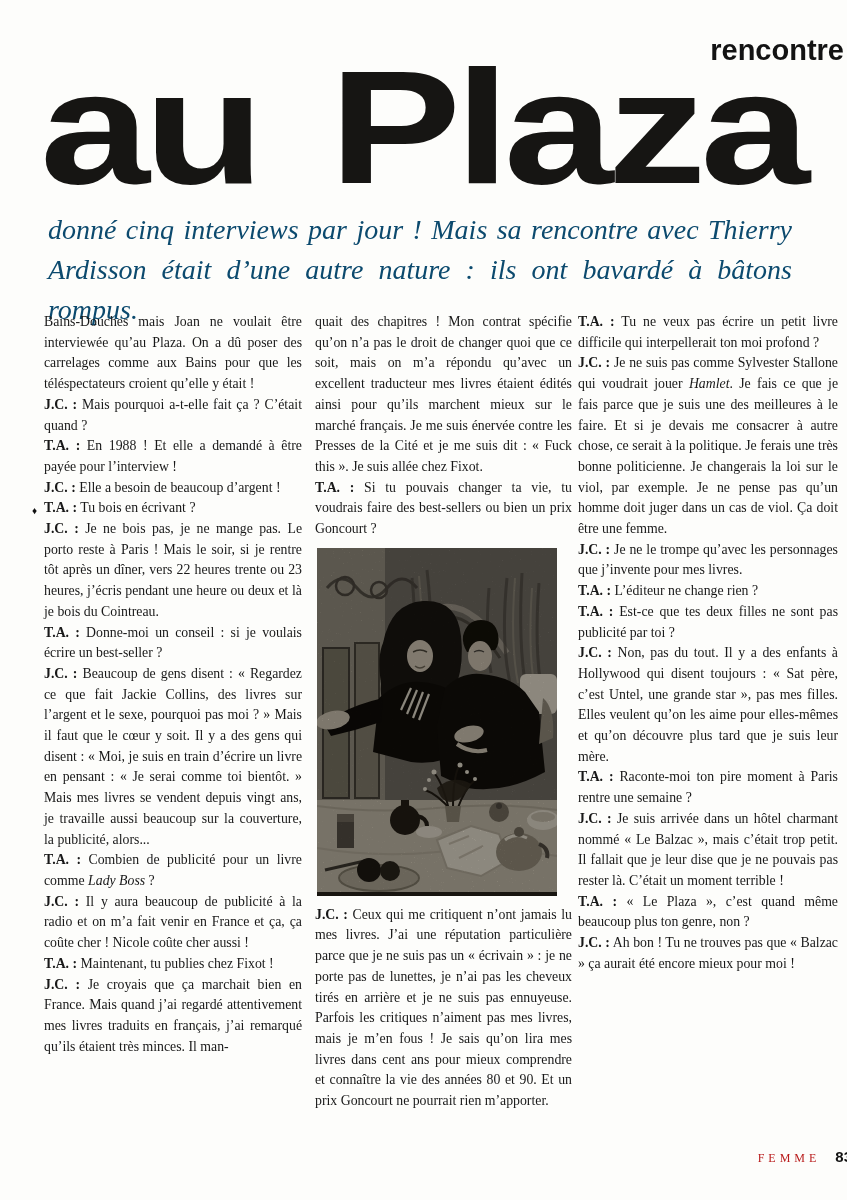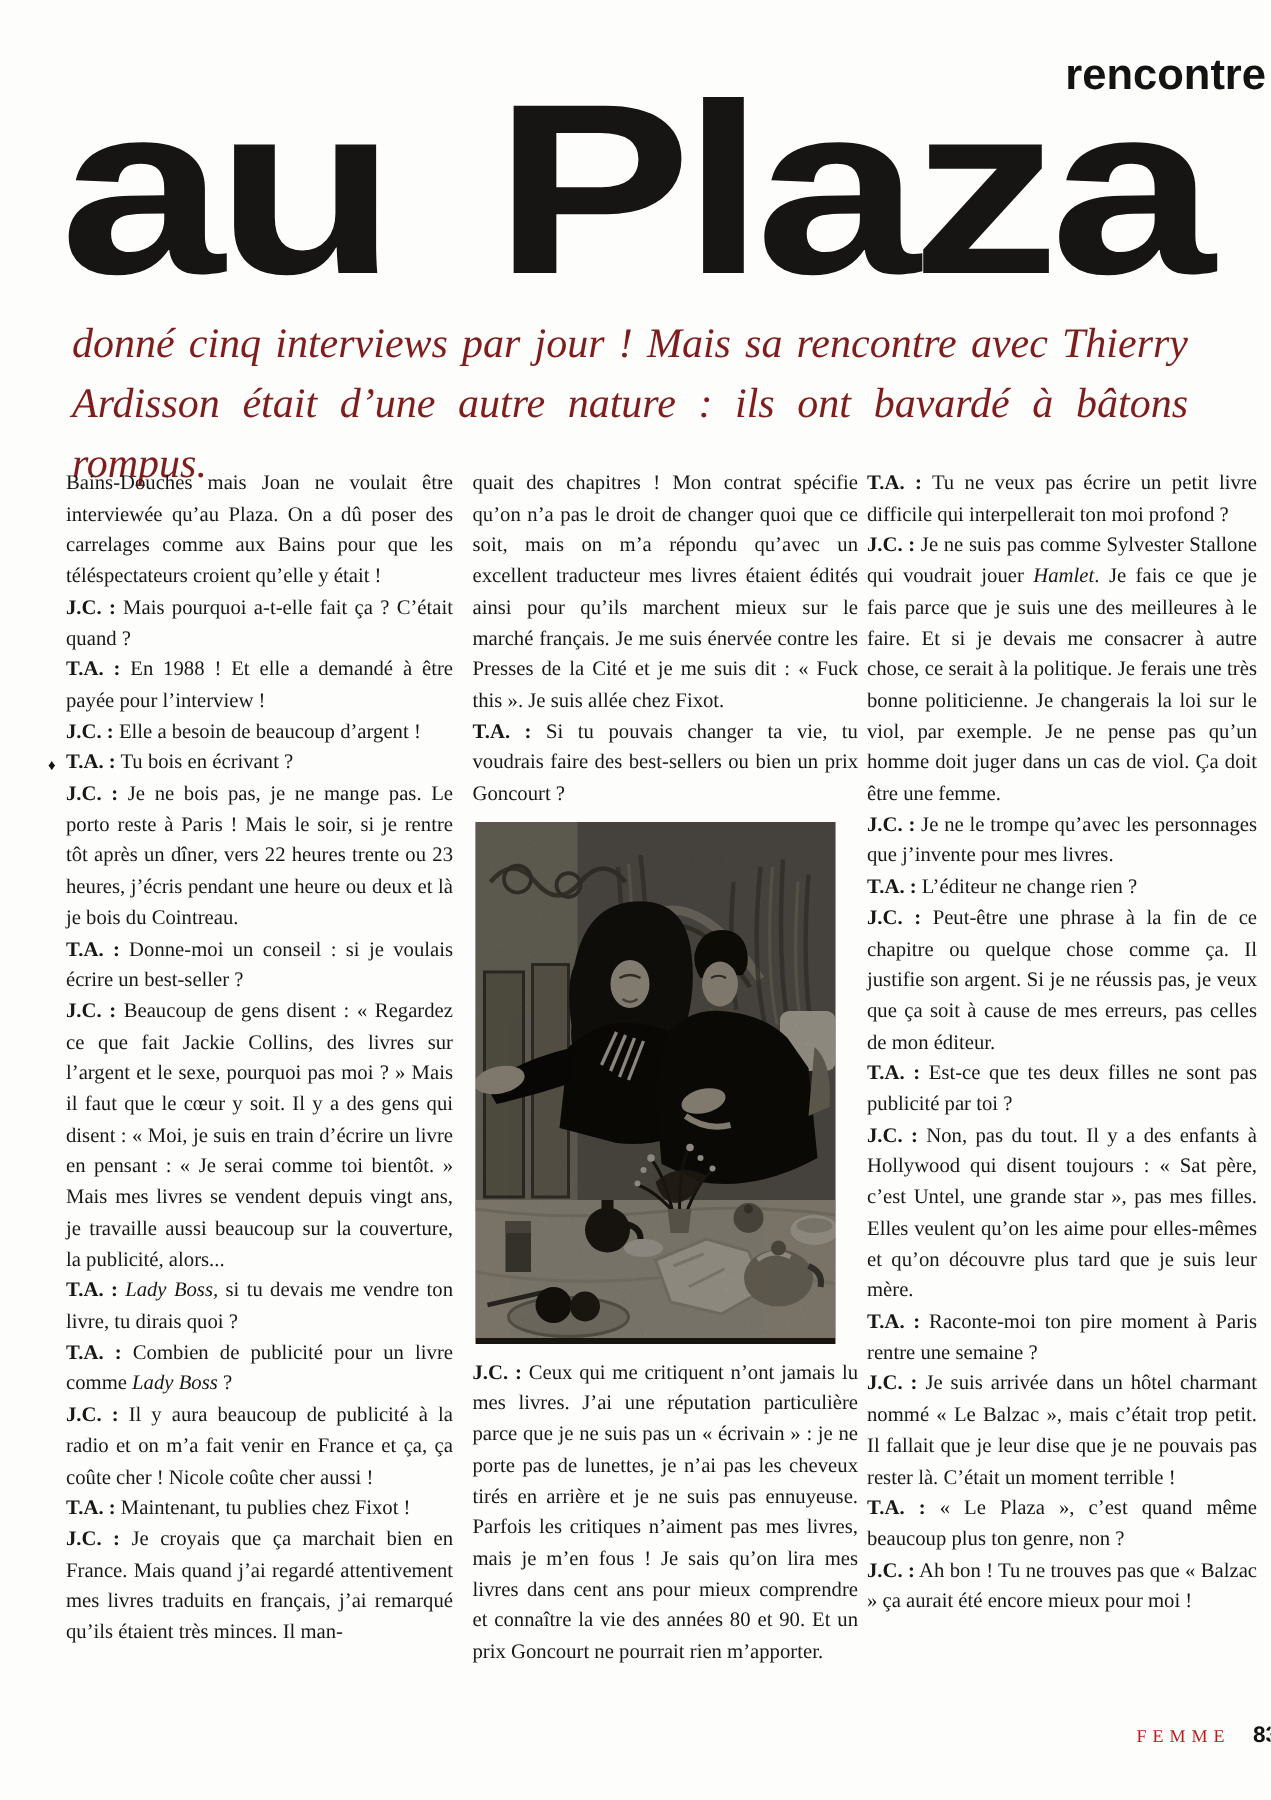--- a/index.html
+++ b/index.html
@@ -11,21 +11,21 @@
           font-family:"Liberation Sans","DejaVu Sans",sans-serif;
           font-weight:bold;font-size:29px;letter-spacing:0px;color:#131313;}
 
   .headline{position:absolute;left:40px;top:46px;margin:0;
             font-family:"Liberation Sans","DejaVu Sans",sans-serif;
             font-weight:bold;font-size:162px;line-height:1;
             letter-spacing:-5px;word-spacing:18px;color:#161513;
             transform:scaleX(1.22);transform-origin:left top;white-space:nowrap;}
 
   .standfirst{position:absolute;left:48px;top:210px;width:744px;
-              font-style:italic;font-size:28px;line-height:40px;color:#7f1d1d;}
+              font-style:italic;font-size:28px;line-height:40px;color:#0c4a6e;}
   .sf-line{text-align:justify;text-align-last:justify;}
 
   .col{position:absolute;top:312px;font-size:13.8px;line-height:20.7px;
        text-align:justify;color:#181818;}
   .col1{left:44px;width:258px;}
   .col2{left:315px;width:257px;}
   .col3{left:578px;width:260px;}
   .para{margin:0;position:relative;}
   .speaker{font-weight:bold;}
   .marker{position:absolute;left:-12px;top:3px;font-size:10px;color:#111;}
@@ -57,21 +57,20 @@
 
   <div class="col col1">
       <p class="para"><span>Bains-Douches mais Joan ne voulait être interviewée qu’au Plaza. On a dû poser des carrelages comme aux Bains pour que les téléspectateurs croient qu’elle y était !</span></p>
       <p class="para"><strong class="speaker">J.C. :</strong><span> Mais pourquoi a-t-elle fait ça ? C’était quand ?</span></p>
       <p class="para"><strong class="speaker">T.A. :</strong><span> En 1988 ! Et elle a demandé à être payée pour l’interview !</span></p>
       <p class="para"><strong class="speaker">J.C. :</strong><span> Elle a besoin de beaucoup d’argent !</span></p>
       <p class="para"><span class="marker">♦</span><strong class="speaker">T.A. :</strong><span> Tu bois en écrivant ?</span></p>
       <p class="para"><strong class="speaker">J.C. :</strong><span> Je ne bois pas, je ne mange pas. Le porto reste à Paris ! Mais le soir, si je rentre tôt après un dîner, vers 22 heures trente ou 23 heures, j’écris pendant une heure ou deux et là je bois du Cointreau.</span></p>
       <p class="para"><strong class="speaker">T.A. :</strong><span> Donne-moi un conseil : si je voulais écrire un best-seller ?</span></p>
       <p class="para"><strong class="speaker">J.C. :</strong><span> Beaucoup de gens disent : « Regardez ce que fait Jackie Collins, des livres sur l’argent et le sexe, pourquoi pas moi ? » Mais il faut que le cœur y soit. Il y a des gens qui disent : « Moi, je suis en train d’écrire un livre en pensant : « Je serai comme toi bientôt. » Mais mes livres se vendent depuis vingt ans, je travaille aussi beaucoup sur la couverture, la publicité, alors...</span></p>
-      <p class="para"><strong class="speaker">T.A. :</strong><span> </span><span class="it">Lady Boss,</span><span> si tu devais me vendre ton livre, tu dirais quoi ?</span></p>
       <p class="para"><strong class="speaker">T.A. :</strong><span> Combien de publicité pour un livre comme </span><span class="it">Lady Boss</span><span> ?</span></p>
       <p class="para"><strong class="speaker">J.C. :</strong><span> Il y aura beaucoup de publicité à la radio et on m’a fait venir en France et ça, ça coûte cher ! Nicole coûte cher aussi !</span></p>
       <p class="para"><strong class="speaker">T.A. :</strong><span> Maintenant, tu publies chez Fixot !</span></p>
       <p class="para"><strong class="speaker">J.C. :</strong><span> Je croyais que ça marchait bien en France. Mais quand j’ai regardé attentivement mes livres traduits en français, j’ai remarqué qu’ils étaient très minces. Il man-</span></p>
     </div>
 
   <div class="col col2">
     <div>
         <p class="para"><span>quait des chapitres ! Mon contrat spécifie qu’on n’a pas le droit de changer quoi que ce soit, mais on m’a répondu qu’avec un excellent traducteur mes livres étaient édités ainsi pour qu’ils marchent mieux sur le marché français. Je me suis énervée contre les Presses de la Cité et je me suis dit : « Fuck this ». Je suis allée chez Fixot.</span></p>
         <p class="para"><strong class="speaker">T.A. :</strong><span> Si tu pouvais changer ta vie, tu voudrais faire des best-sellers ou bien un prix Goncourt ?</span></p>
@@ -182,21 +181,20 @@
     <div>
         <p class="para"><strong class="speaker">J.C. :</strong><span> Ceux qui me critiquent n’ont jamais lu mes livres. J’ai une réputation particulière parce que je ne suis pas un « écrivain » : je ne porte pas de lunettes, je n’ai pas les cheveux tirés en arrière et je ne suis pas ennuyeuse. Parfois les critiques n’aiment pas mes livres, mais je m’en fous ! Je sais qu’on lira mes livres dans cent ans pour mieux comprendre et connaître la vie des années 80 et 90. Et un prix Goncourt ne pourrait rien m’apporter.</span></p>
       </div>
   </div>
 
   <div class="col col3">
       <p class="para"><strong class="speaker">T.A. :</strong><span> Tu ne veux pas écrire un petit livre difficile qui interpellerait ton moi profond ?</span></p>
       <p class="para"><strong class="speaker">J.C. :</strong><span> Je ne suis pas comme Sylvester Stallone qui voudrait jouer </span><span class="it">Hamlet</span><span>. Je fais ce que je fais parce que je suis une des meilleures à le faire. Et si je devais me consacrer à autre chose, ce serait à la politique. Je ferais une très bonne politicienne. Je changerais la loi sur le viol, par exemple. Je ne pense pas qu’un homme doit juger dans un cas de viol. Ça doit être une femme.</span></p>
       <p class="para"><strong class="speaker">J.C. :</strong><span> Je ne le trompe qu’avec les personnages que j’invente pour mes livres.</span></p>
       <p class="para"><strong class="speaker">T.A. :</strong><span> L’éditeur ne change rien ?</span></p>
-      <p class="para"><strong class="speaker">J.C. :</strong><span> Peut-être une phrase à la fin de ce chapitre ou quelque chose comme ça. Il justifie son argent. Si je ne réussis pas, je veux que ça soit à cause de mes erreurs, pas celles de mon éditeur.</span></p>
       <p class="para"><strong class="speaker">T.A. :</strong><span> Est-ce que tes deux filles ne sont pas publicité par toi ?</span></p>
       <p class="para"><strong class="speaker">J.C. :</strong><span> Non, pas du tout. Il y a des enfants à Hollywood qui disent toujours : « Sat père, c’est Untel, une grande star », pas mes filles. Elles veulent qu’on les aime pour elles-mêmes et qu’on découvre plus tard que je suis leur mère.</span></p>
       <p class="para"><strong class="speaker">T.A. :</strong><span> Raconte-moi ton pire moment à Paris rentre une semaine ?</span></p>
       <p class="para"><strong class="speaker">J.C. :</strong><span> Je suis arrivée dans un hôtel charmant nommé « Le Balzac », mais c’était trop petit. Il fallait que je leur dise que je ne pouvais pas rester là. C’était un moment terrible !</span></p>
       <p class="para"><strong class="speaker">T.A. :</strong><span> « Le Plaza », c’est quand même beaucoup plus ton genre, non ?</span></p>
       <p class="para"><strong class="speaker">J.C. :</strong><span> Ah bon ! Tu ne trouves pas que « Balzac » ça aurait été encore mieux pour moi !</span></p>
     </div>
 
   <div class="footer">
     <span class="mag">FEMME</span>

